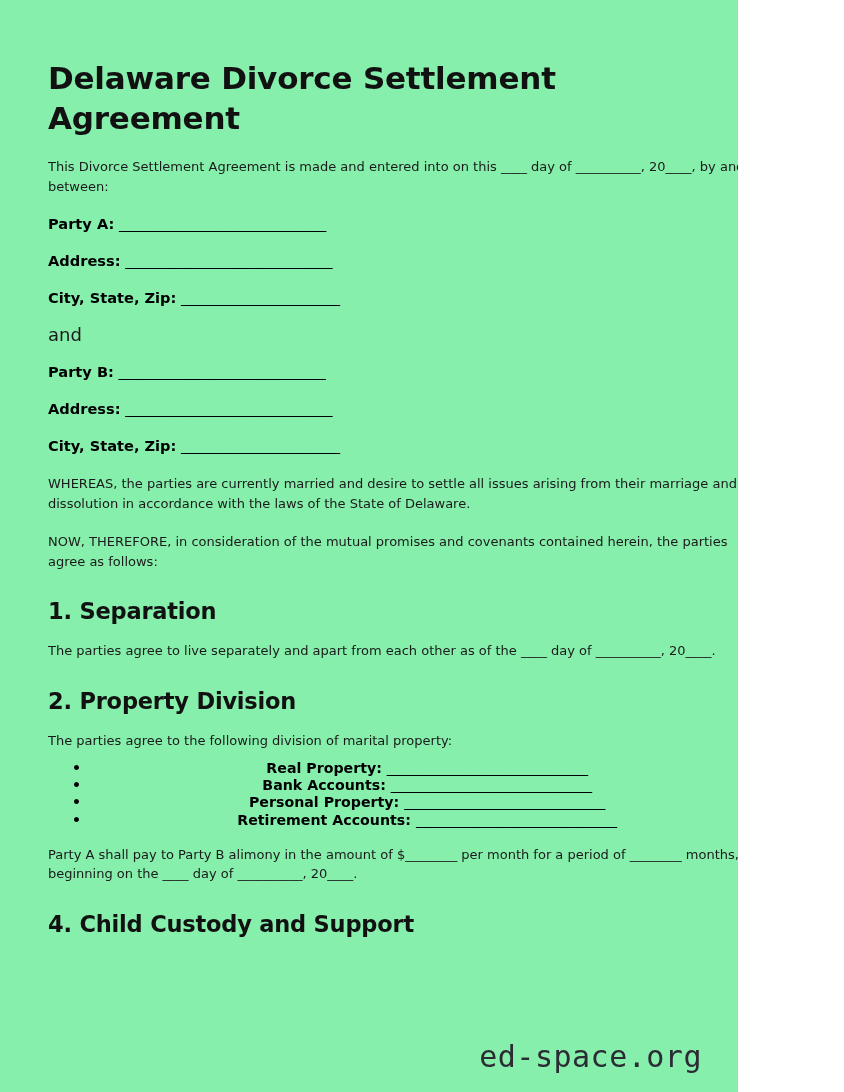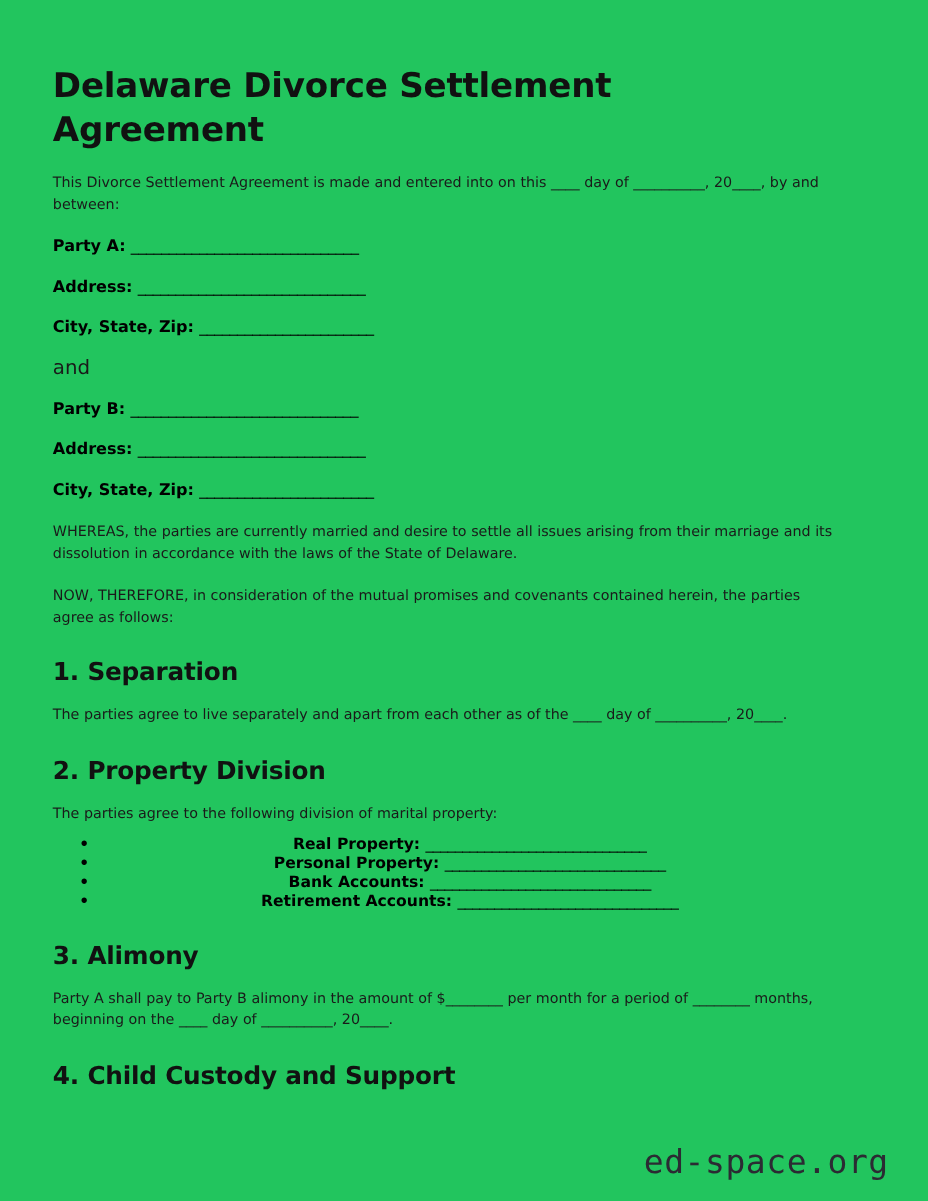--- a/index.html
+++ b/index.html
@@ -3,23 +3,23 @@
 <meta charset="utf-8">
 <title>Delaware Divorce Settlement Agreement</title>
 <style>
   html, body {
     margin: 0;
     padding: 0;
     background: #ffffff;
   }
   .page {
     position: relative;
-    width: 844px;
+    width: 738px;
     height: 1092px;
-    background: #22c55e;
+    background: #86efac;
     overflow: hidden;
     font-family: "DejaVu Sans", "Liberation Sans", sans-serif;
     color: #000000;
     box-sizing: border-box;
   }
   .content {
     position: absolute;
     left: 48px;
     top: 0;
     width: 718px;
@@ -168,34 +168,33 @@
 
     <h2 class="section-title">2. Property Division</h2>
     <p class="body-text tight">The parties agree to the following division of marital property:</p>
 
     <ul class="prop-list">
       <li>
         <span>Real Property:</span>
         <span class="fill">______________________________</span>
       </li>
       <li>
+        <span>Bank Accounts:</span>
+        <span class="fill">______________________________</span>
+      </li>
+      <li>
         <span>Personal Property:</span>
         <span class="fill">______________________________</span>
       </li>
       <li>
-        <span>Bank Accounts:</span>
-        <span class="fill">______________________________</span>
-      </li>
-      <li>
         <span>Retirement Accounts:</span>
         <span class="fill">______________________________</span>
       </li>
     </ul>
 
-    <h2 class="section-title">3. Alimony</h2>
     <p class="body-text tight">Party A shall pay to Party B alimony in the amount of $________ per month for a period of ________ months, beginning on the ____ day of __________, 20____.</p>
 
     <h2 class="section-title">4. Child Custody and Support</h2>
 
   </div>
 
   <div class="watermark">ed-space.org</div>
 </div>
 
 </body></html>

